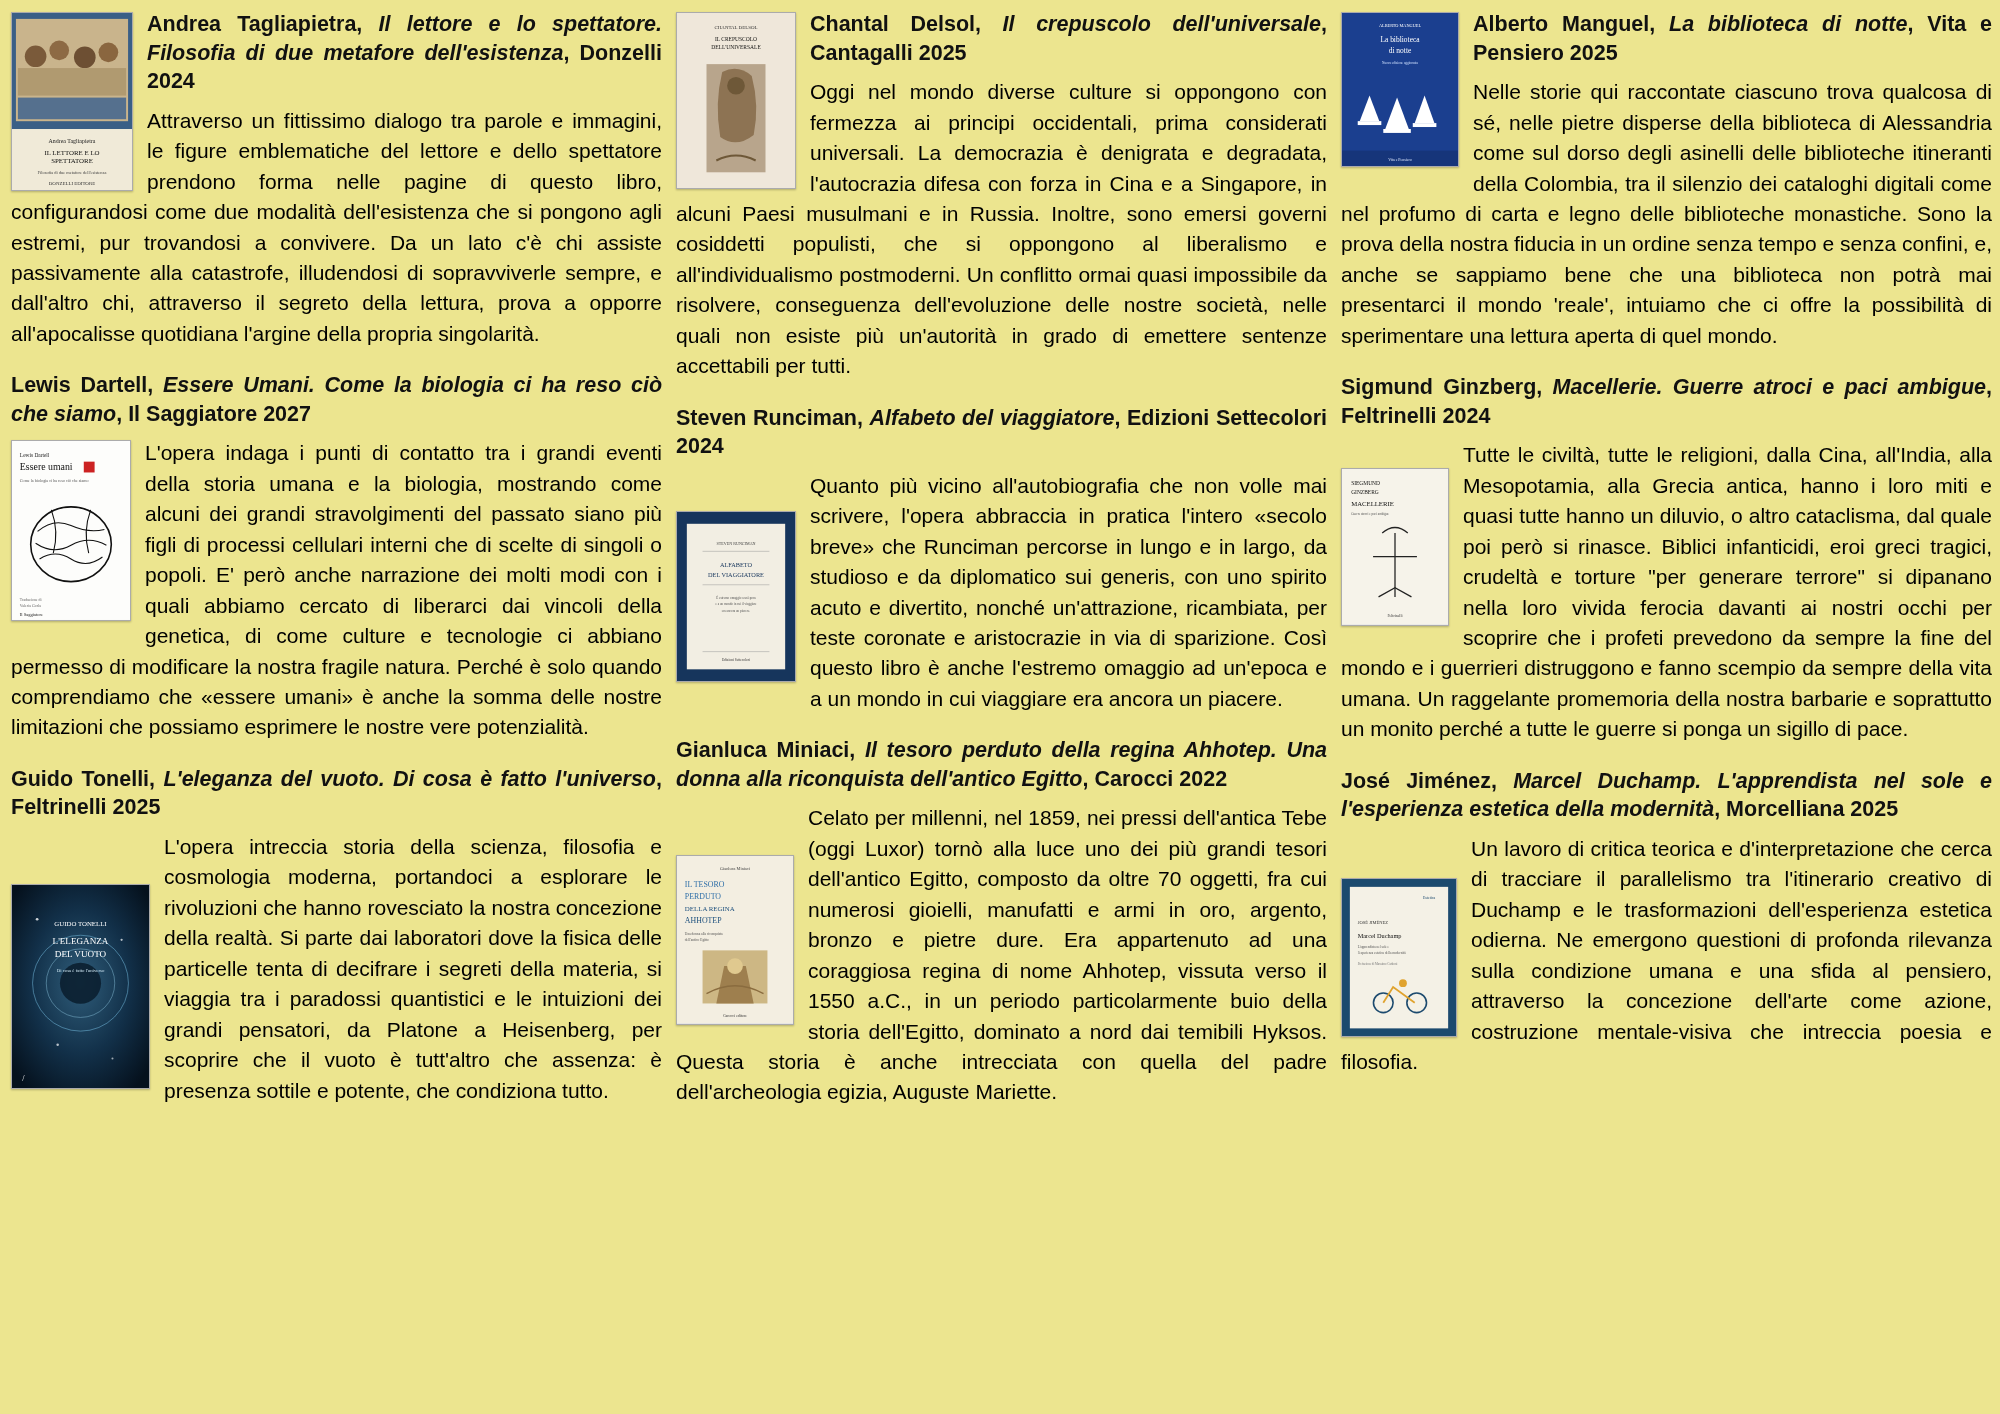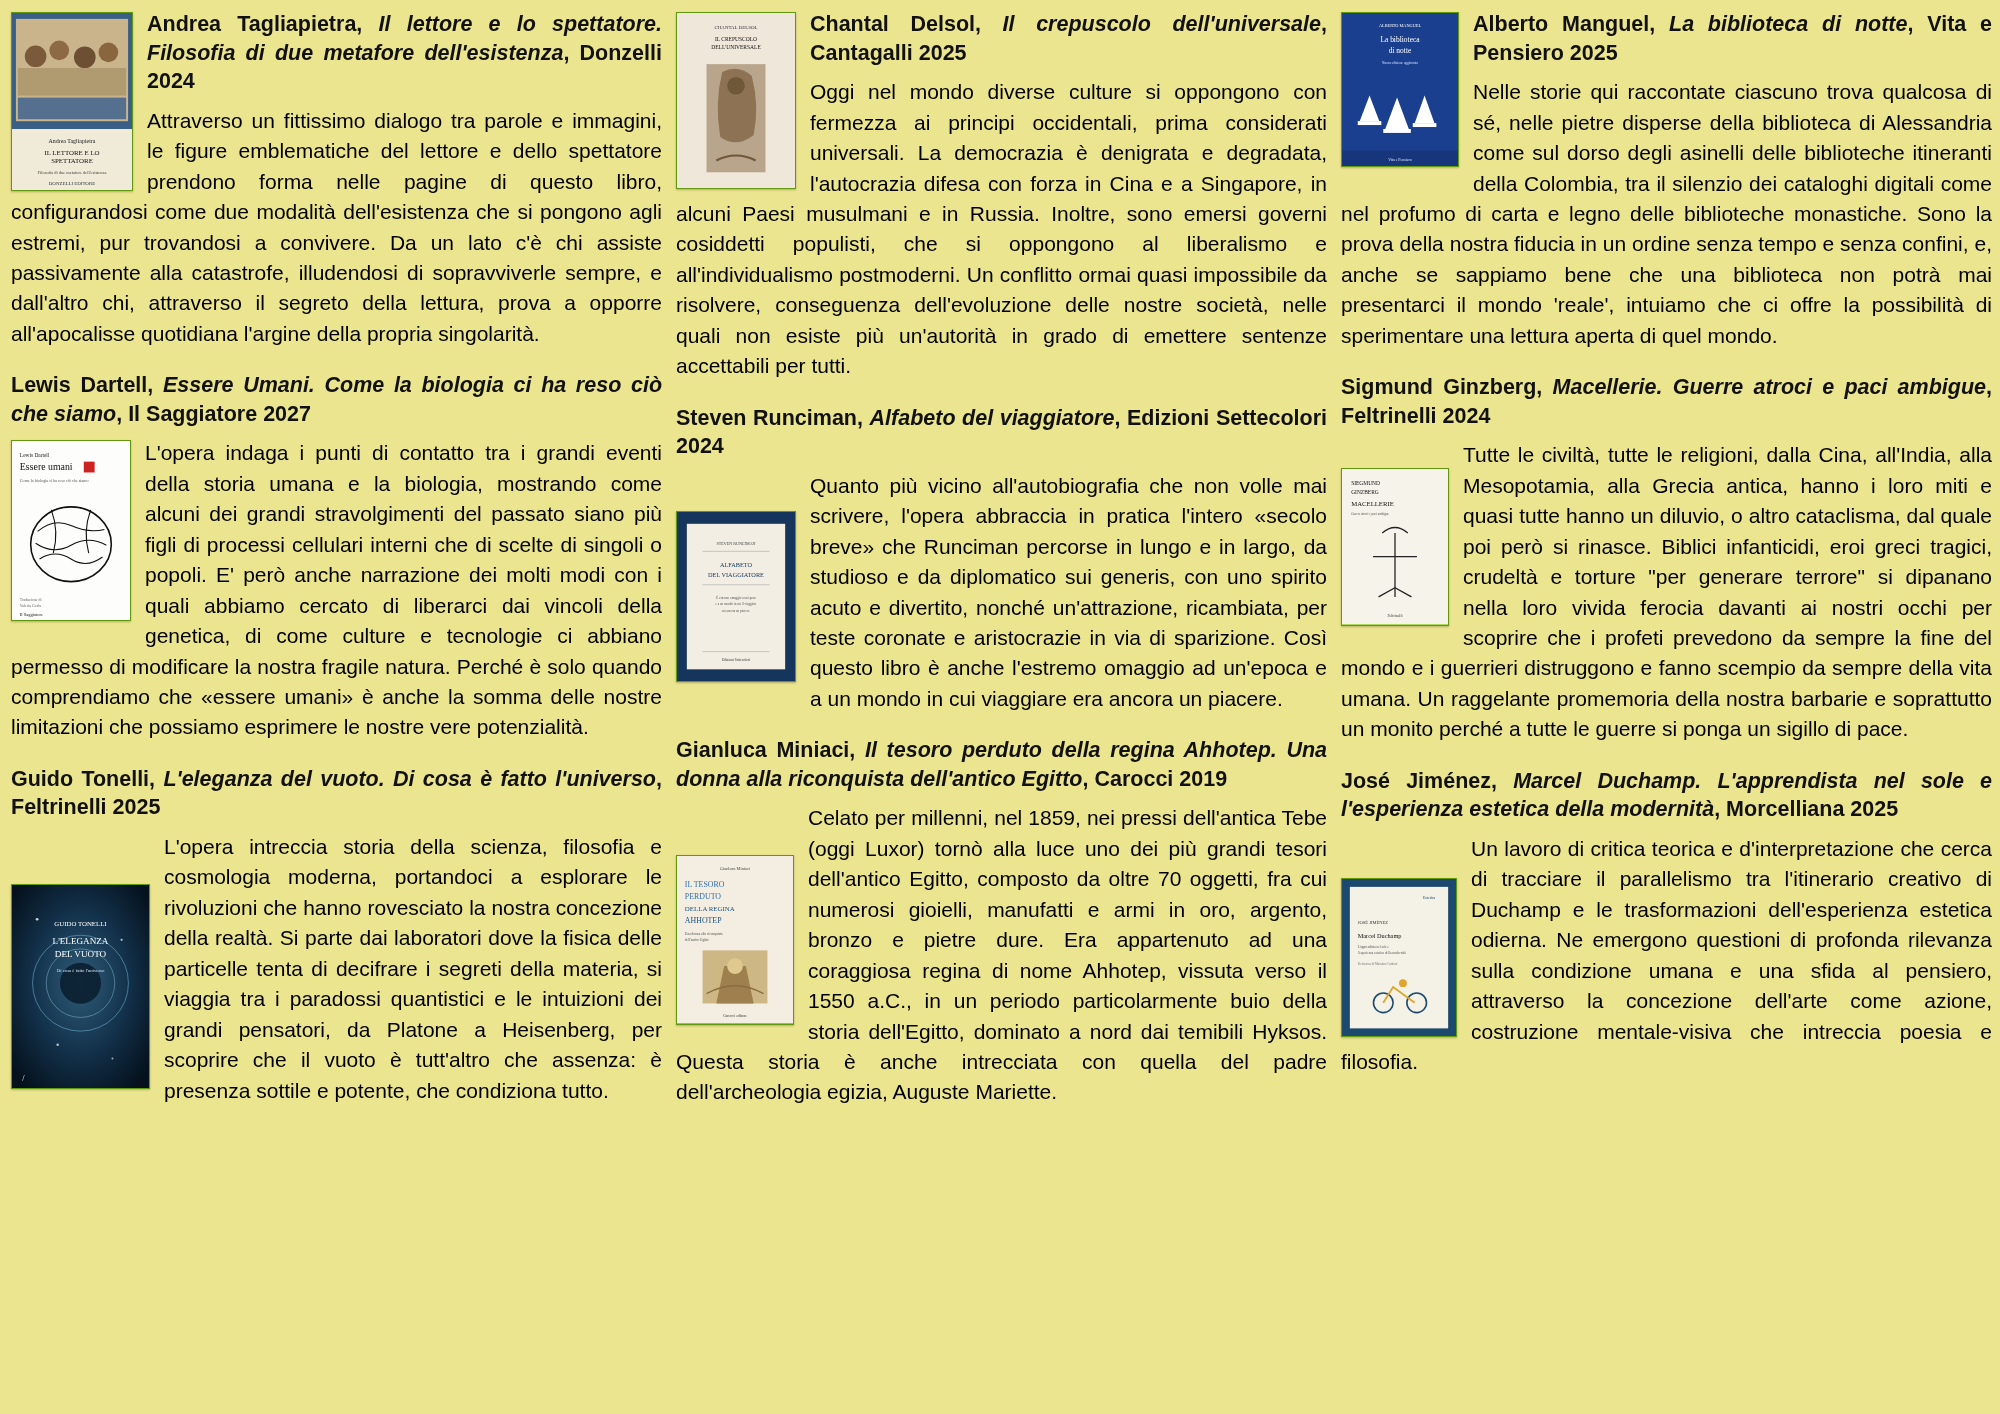--- a/index.html
+++ b/index.html
@@ -44,21 +44,21 @@
     color: #000000;
     text-align: justify;
     margin: 0 0 18px 0;
   }
   .cover {
     width: 118px;
     float: left;
     margin: 2px 14px 6px 0;
     border: 1px solid rgba(0,0,0,0.25);
     box-shadow: 0 1px 2px rgba(0,0,0,0.25);
-    background: #84cc16;
+    background: #e5e5e5;
     overflow: hidden;
   }
   .clearfix::after { content: ""; display: block; clear: both; }
   .float-left  { float: left;  margin: 2px 14px 6px 0; }
 
   
   .cov-svg { display:block; width:100%; height:auto; }
 </style>
 </head>
 <body>
@@ -193,21 +193,21 @@
           <text x="60" y="102" font-size="3.3" text-anchor="middle" fill="#555" font-family="Liberation Serif, serif">era ancora un piacere.</text>
           <line x1="26" y1="142" x2="94" y2="142" stroke="#999" stroke-width="0.5"></line>
           <text x="60" y="152" font-size="3.6" text-anchor="middle" fill="#333" font-family="Liberation Serif, serif">Edizioni Settecolori</text>
         </svg>
       </div>
       <p class="body-text">Quanto più vicino all'autobiografia che non volle mai scrivere, l'opera abbraccia in pratica l'intero «secolo breve» che Runciman percorse in lungo e in largo, da studioso e da diplomatico sui generis, con uno spirito acuto e divertito, nonché un'attrazione, ricambiata, per teste coronate e aristocrazie in via di sparizione. Così questo libro è anche l'estremo omaggio ad un'epoca e a un mondo in cui viaggiare era ancora un piacere.</p>
     </div>
 
     <div class="entry clearfix">
       <p class="heading">
-        <span class="reg">Gianluca Miniaci</span><span class="reg">, </span><span class="it">Il tesoro perduto della regina Ahhotep. Una donna alla riconquista dell'antico Egitto</span><span class="reg">, </span><span class="reg">Carocci 2019</span>
+        <span class="reg">Gianluca Miniaci</span><span class="reg">, </span><span class="it">Il tesoro perduto della regina Ahhotep. Una donna alla riconquista dell'antico Egitto</span><span class="reg">, </span><span class="reg">Carocci 2022</span>
       </p>
       <div class="cover float-left" style="width:118px; margin-top:52px;">
         <svg class="cov-svg" viewBox="0 0 118 170" xmlns="http://www.w3.org/2000/svg">
           <rect width="118" height="170" fill="#f3eee1"></rect>
           <text x="59" y="14" font-size="4.4" text-anchor="middle" fill="#444" font-family="Liberation Serif, serif">Gianluca Miniaci</text>
           <text x="8" y="32" font-size="8" fill="#2f6fa8" font-family="Liberation Serif, serif">IL TESORO</text>
           <text x="8" y="44" font-size="8" fill="#2f6fa8" font-family="Liberation Serif, serif">PERDUTO</text>
           <text x="8" y="56" font-size="7" fill="#1c4f7d" font-family="Liberation Serif, serif">DELLA REGINA</text>
           <text x="8" y="68" font-size="8" fill="#1c4f7d" font-family="Liberation Serif, serif">AHHOTEP</text>
           <text x="8" y="80" font-size="3.6" fill="#555" font-family="Liberation Serif, serif">Una donna alla riconquista</text>

